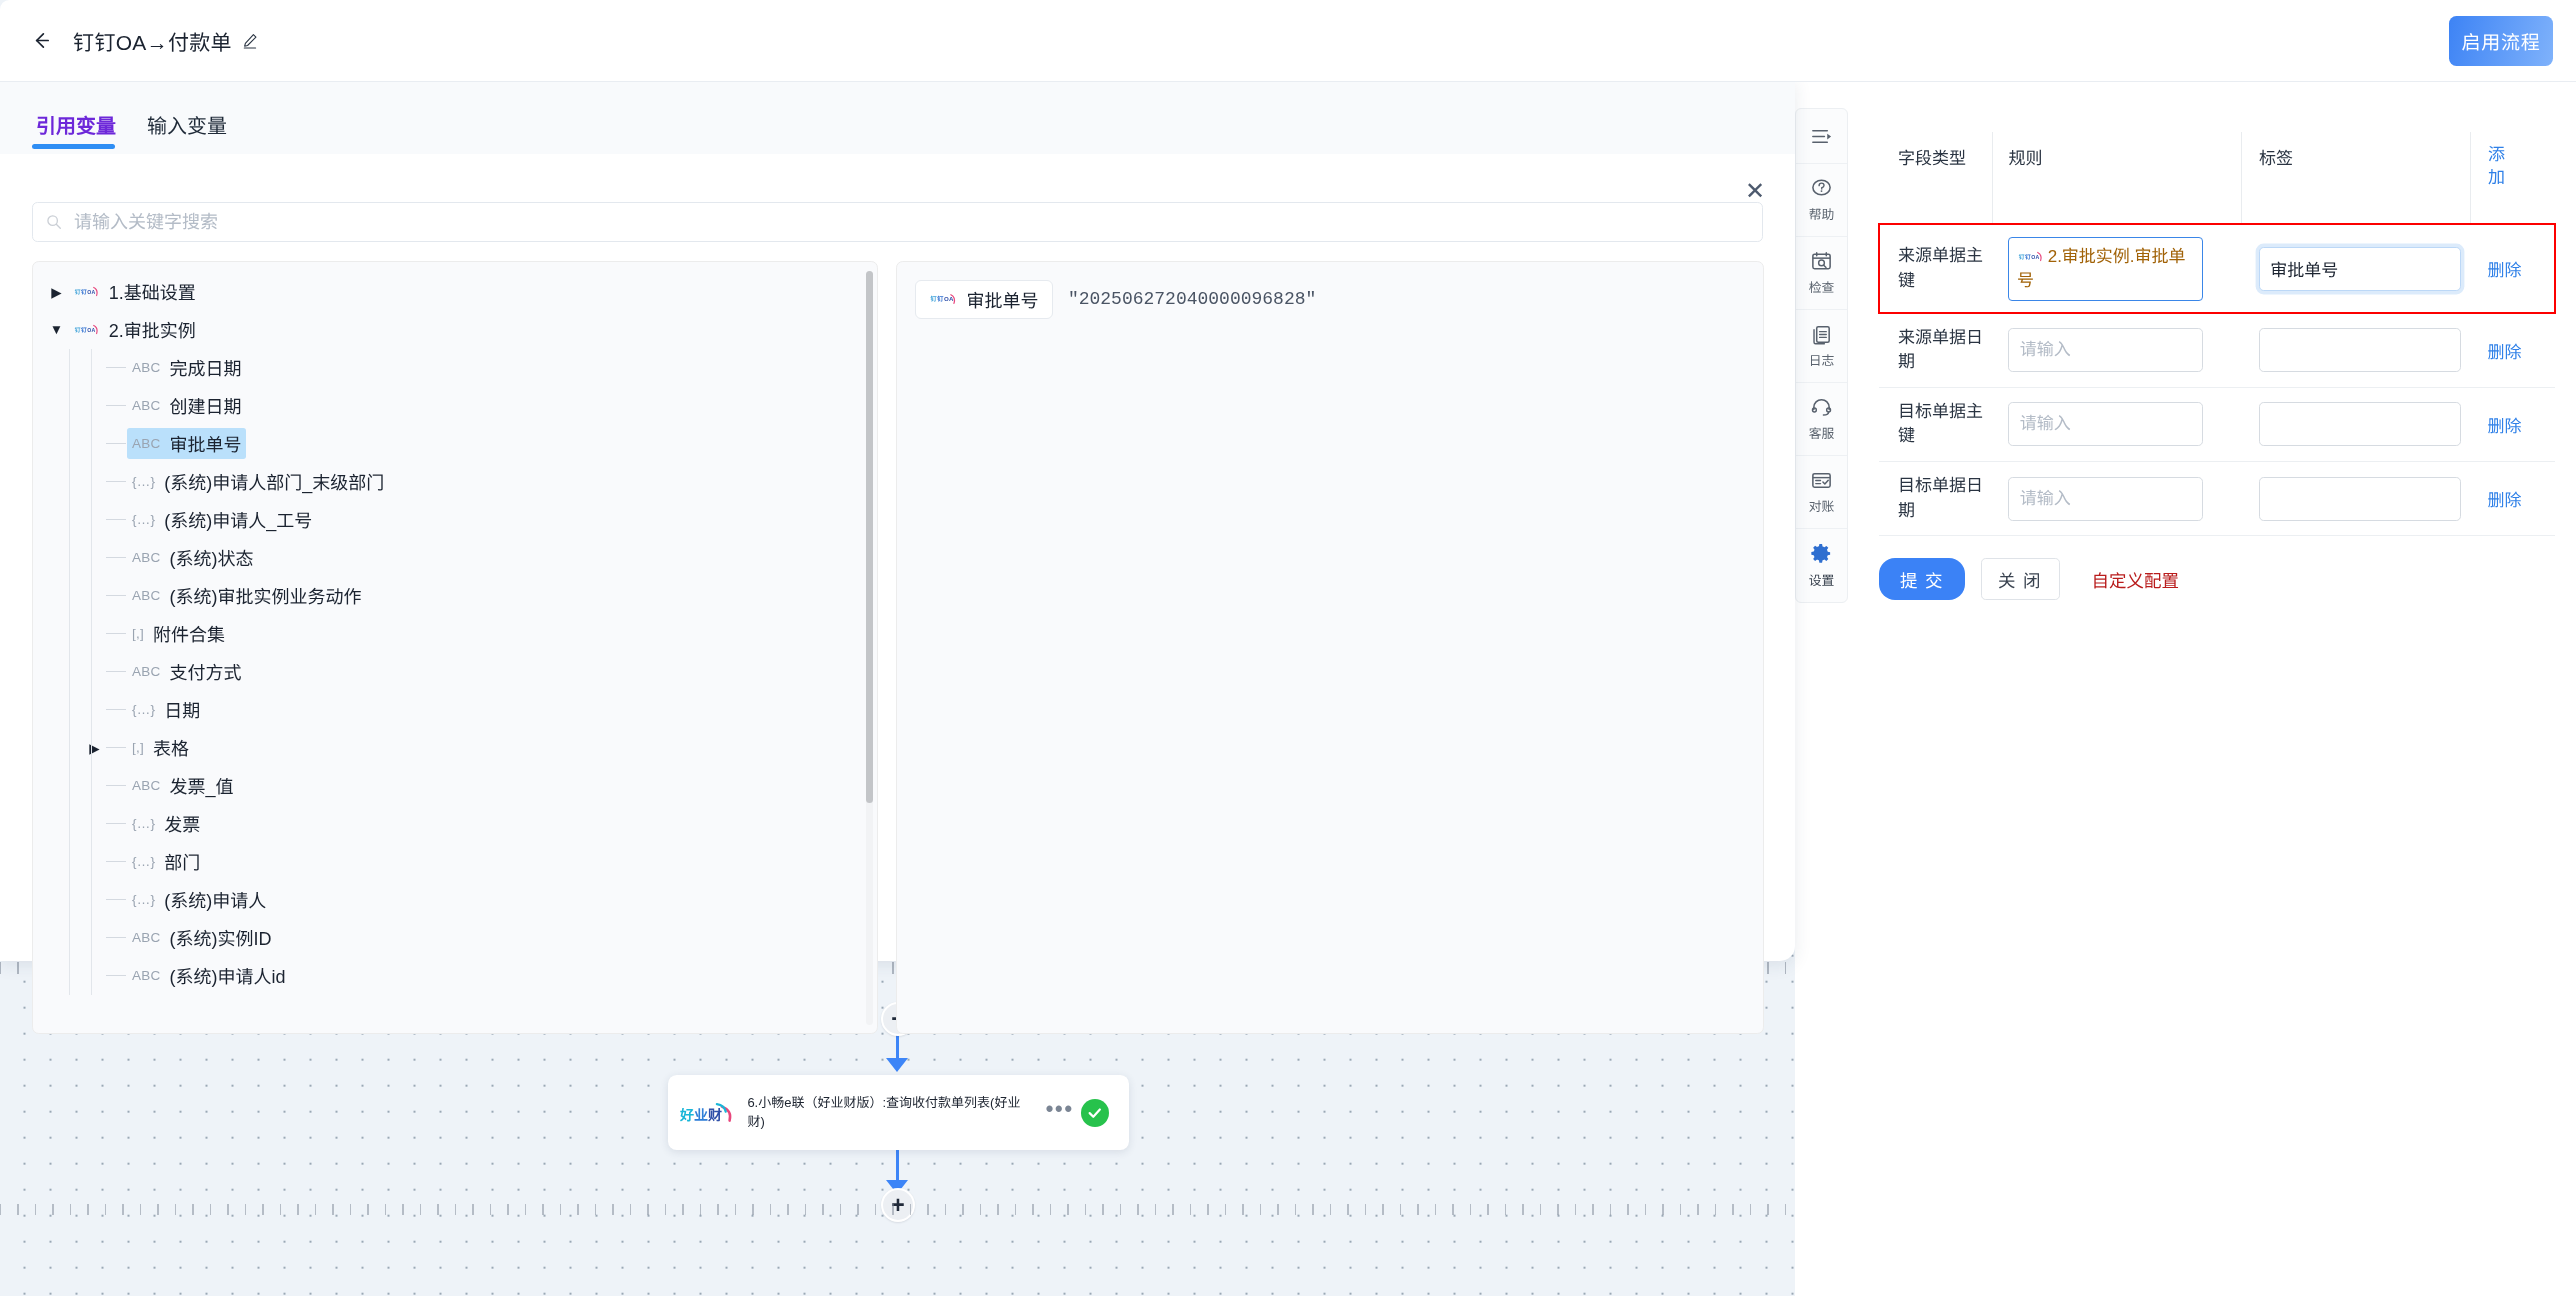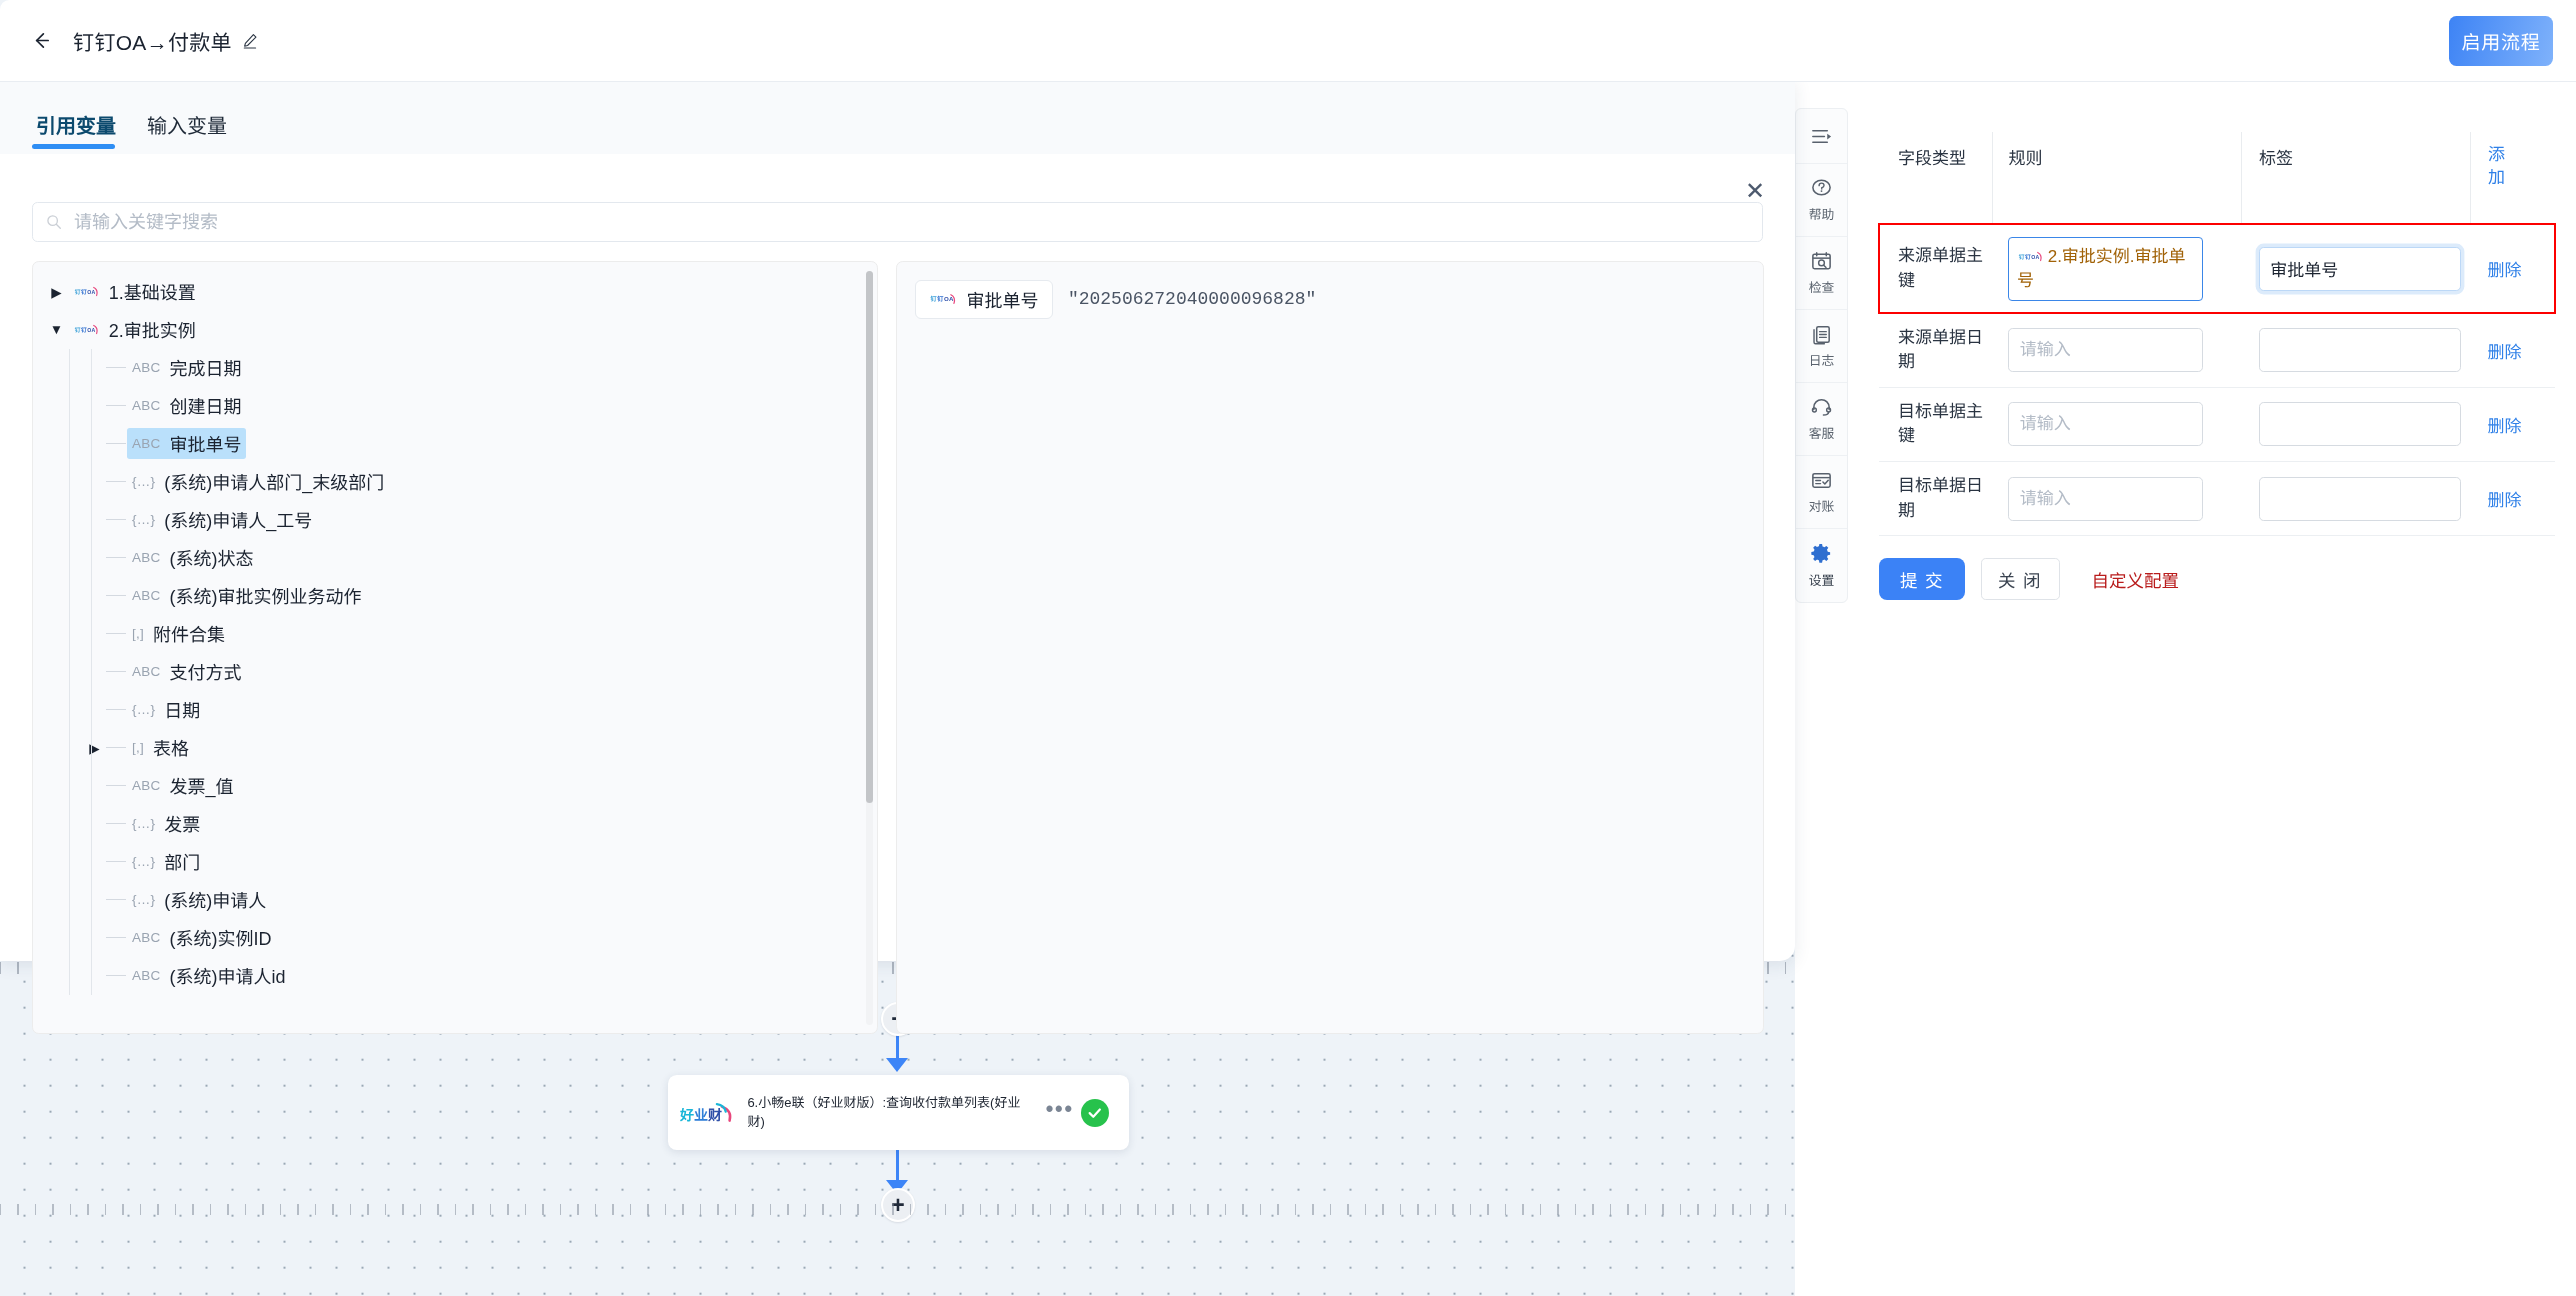--- a/index.html
+++ b/index.html
@@ -121,21 +121,21 @@
   }
   #modal-tabs {
     position: absolute; left: 0; top: 0; width: 1795px; height: 75px;
     background: #f8fafc;
     display: flex; align-items: flex-end; padding-left: 32px;
   }
   .modal-tab {
     font-size: 20px; color: #1f2a38; padding: 0 4px 15px 4px;
     margin-right: 23px; cursor: pointer; position: relative;
   }
-  .modal-tab.active { color: #0c4a6e; font-weight: 600; }
+  .modal-tab.active { color: #6d28d9; font-weight: 600; }
   .modal-tab.active::after {
     content: ""; position: absolute; left: 0; right: 4.7px; bottom: 5.4px;
     height: 4.7px; background: #2f8ef4; border-radius: 2.7px;
   }
   #search-wrap {
     position: absolute; left: 32px; top: 123px;
     width: 1731px; height: 40px;
     border: 0.7px solid #e3e8ee; border-radius: 5.4px;
     background: #fff; display: flex; align-items: center;
     padding: 0 12px;
@@ -303,21 +303,21 @@
     border-color: #bcd8f7;
     box-shadow: 0 0 0 3.4px #dcebfb;
   }
   .del-link { color: #2f80e8; cursor: pointer; font-size: 17px; }
 
   #config-actions {
     position: absolute; left: 1879px; top: 558px;
     display: flex; align-items: center; z-index: 20;
   }
   #submit-btn {
-    width: 86px; height: 42px; border: none; border-radius: 8px;
+    width: 86px; height: 42px; border: none; border-radius: 16px;
     background: #3b82f6; color: #fff; font-size: 17.5px; cursor: pointer;
     font-family: "Liberation Sans", "DejaVu Sans", sans-serif;
     letter-spacing: 1.3px;
   }
   #close-btn {
     margin-left: 15.5px;
     width: 79px; height: 42px; border: 0.7px solid #dfe3e8; border-radius: 4.7px;
     background: #fff; color: #3a4350; font-size: 17.5px; cursor: pointer;
     font-family: "Liberation Sans", "DejaVu Sans", sans-serif;
     letter-spacing: 1.3px;

